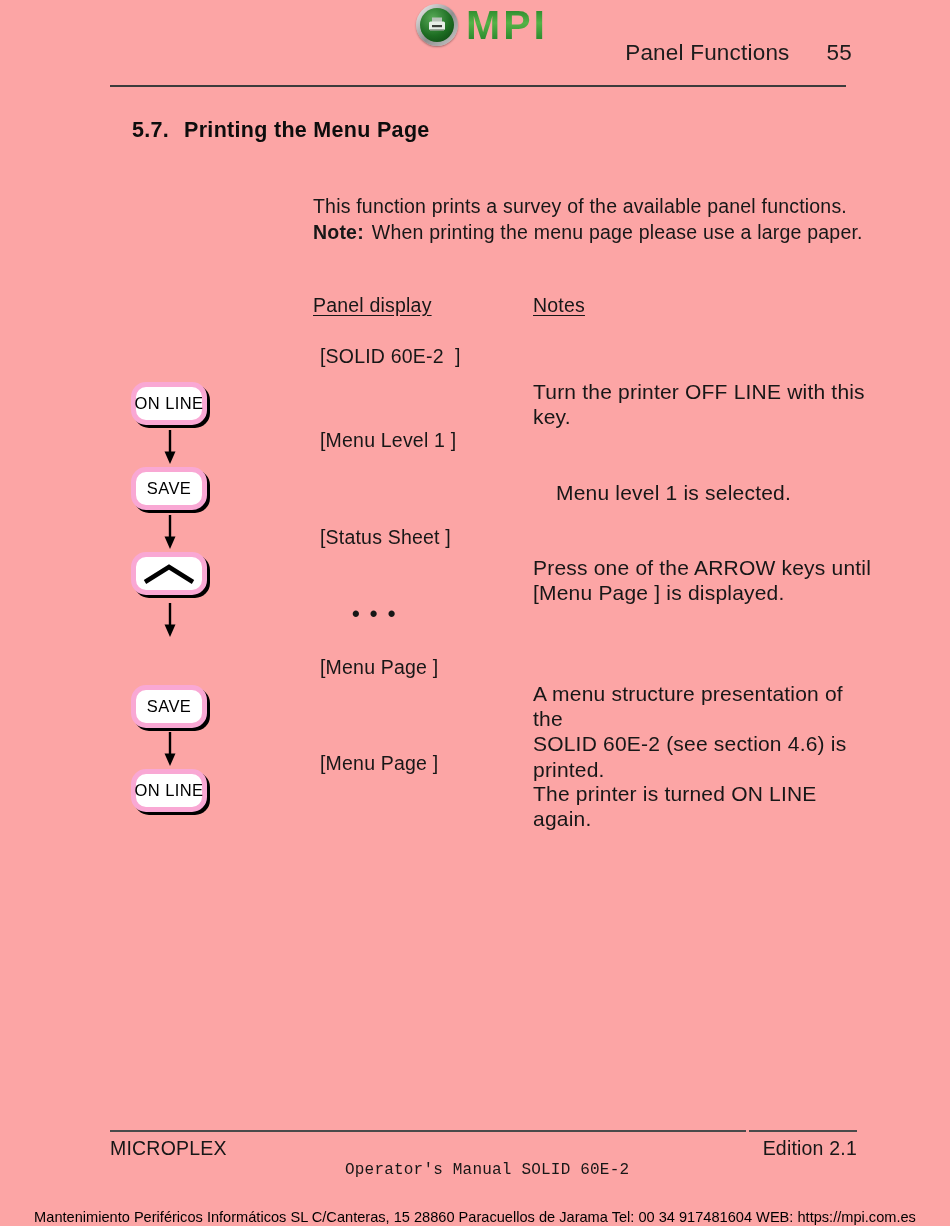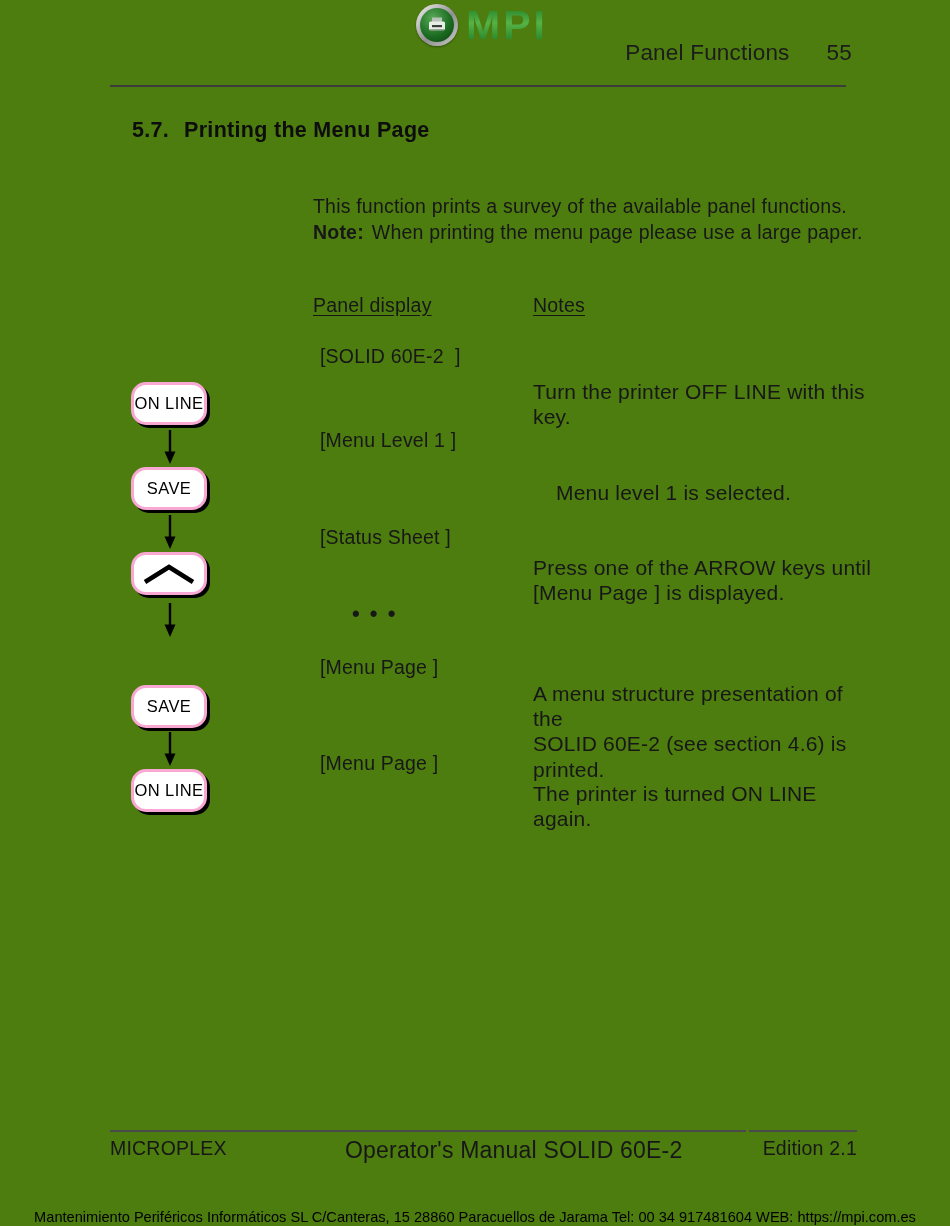--- a/index.html
+++ b/index.html
@@ -1,21 +1,21 @@
 <!DOCTYPE html>
 <html><head>
 <meta charset="utf-8">
 <style>
   * { box-sizing: border-box; margin: 0; padding: 0; }
   html, body { background: #ffffff; }
   .page {
     position: relative;
     width: 950px;
     height: 1226px;
-    background: #4d7c0f;
+    background: #fca5a5;
     font-family: "Liberation Sans", sans-serif;
     color: #171717;
     overflow: hidden;
     letter-spacing: 0.2px;
   }
 
   
   .logo { position: absolute; left: 416px; top: 4px; display: flex; align-items: center; }
   .logo-ring {
     width: 42px; height: 42px; border-radius: 50%;
@@ -76,42 +76,42 @@
   .note-block { position: absolute; left: 533px; width: 340px; font-size: 21px; line-height: 25.2px; }
   .note-0 { top: 379px; }
   .note-1 { top: 480px; margin-left: 23px; }
   .note-2 { top: 555px; }
   .note-3 { top: 681px; }
   .note-4 { top: 781px; }
 
   
   .panel-key {
     position: absolute; left: 131px; width: 76px; height: 43px;
-    border: 3px solid #f9a8d4; border-radius: 15px; background: #fff;
+    border: 5px solid #f9a8d4; border-radius: 15px; background: #fff;
     box-shadow: 3px 3px 0 #000;
     display: flex; align-items: center; justify-content: center;
     font-size: 16.5px; letter-spacing: 0.4px; color: #000; white-space: nowrap;
   }
   .key-0 { top: 382px; }
   .key-1 { top: 467px; }
   .key-2 { top: 552px; }
   .key-3 { top: 685px; }
   .key-4 { top: 769px; }
 
   .flow-arrow { position: absolute; left: 161px; }
   .arr-0 { top: 430px; }
   .arr-1 { top: 515px; }
   .arr-2 { top: 603px; }
   .arr-3 { top: 732px; }
 
   
   .rule-bottom-a { position: absolute; left: 110px; top: 1130px; width: 636px; height: 2px; background: #4a4a4a; }
   .rule-bottom-b { position: absolute; left: 749px; top: 1130px; width: 108px; height: 2px; background: #4a4a4a; }
   .footer-left   { position: absolute; left: 110px;  top: 1137px; font-size: 19.5px; }
-  .footer-center { position: absolute; left: 345px;  top: 1137px; font-size: 23px; }
+  .footer-center { position: absolute; left: 345px;  top: 1161px; font-size: 16px; font-family: Liberation Mono, monospace; }
   .footer-right  { position: absolute; right: 93px;  top: 1137px; font-size: 19.5px; }
 
   .address {
     position: absolute; left: 0; top: 1209px; width: 950px;
     text-align: center; font-size: 14.6px; letter-spacing: 0; color: #000;
   }
 </style>
 </head>
 <body>
 

